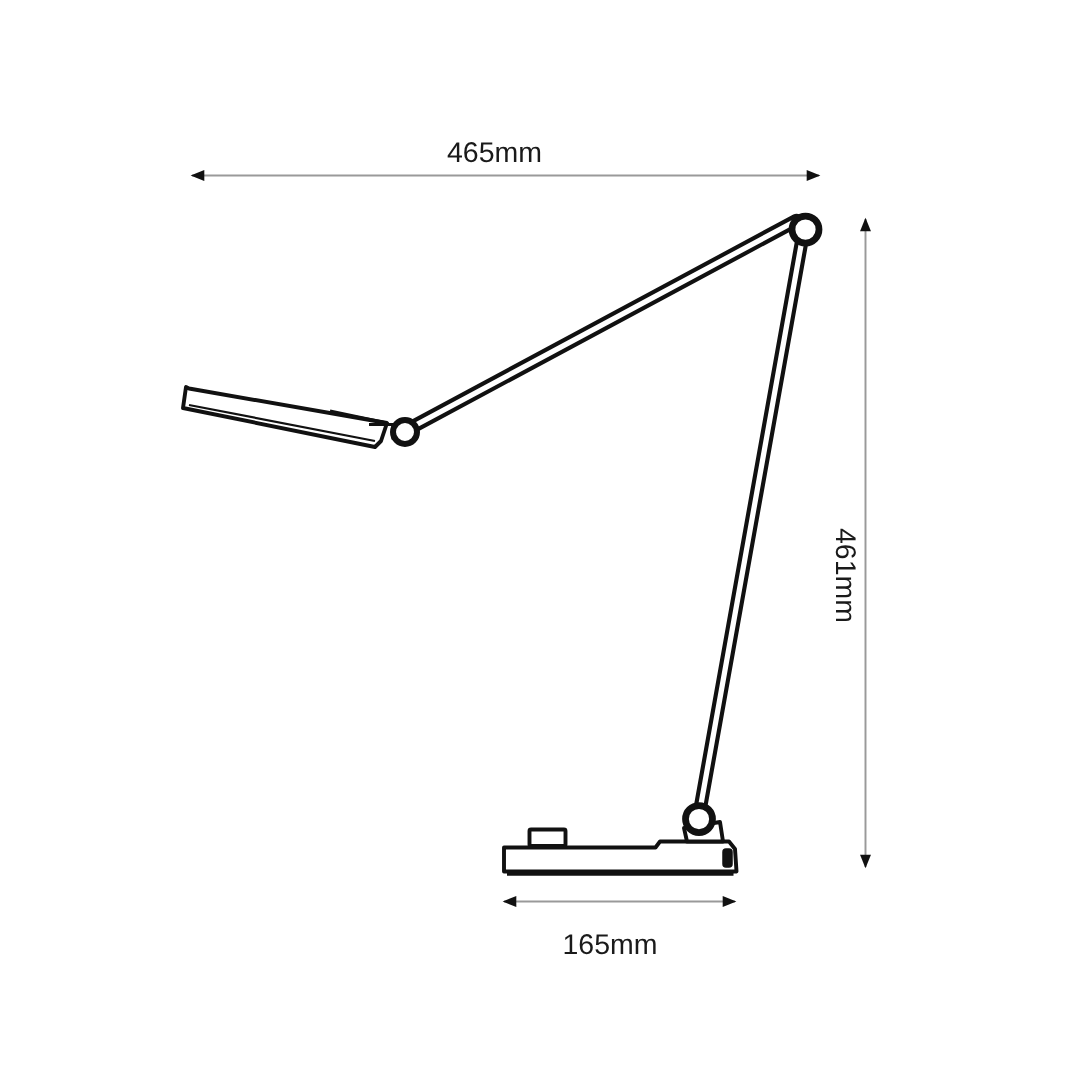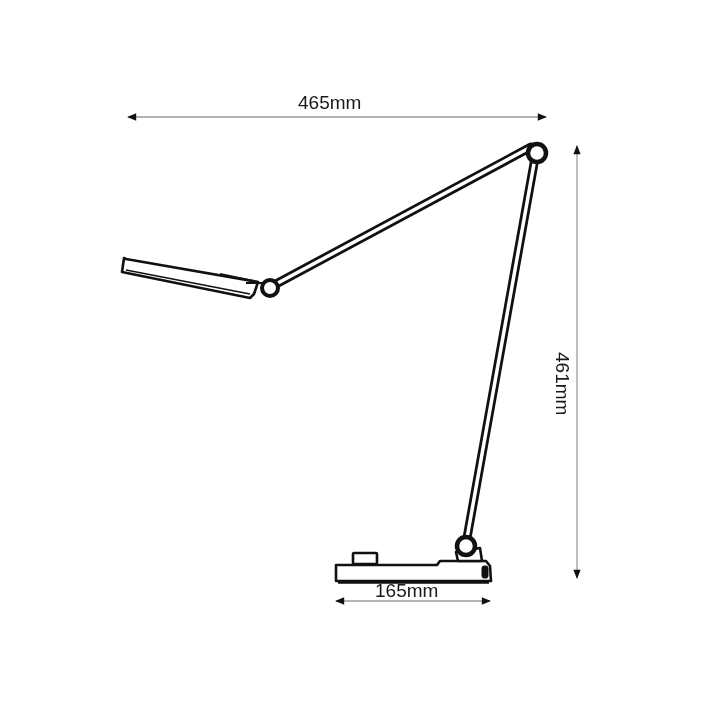--- a/index.html
+++ b/index.html
@@ -1,20 +1,20 @@
 <!DOCTYPE html>
 <html><head>
   <meta charset="utf-8">
   <style>
     html, body { margin: 0; padding: 0; background: #ffffff; }
     body { width: 720px; height: 720px; position: relative; overflow: hidden; font-family: "Liberation Sans", sans-serif; }
     svg { position: absolute; left: 0; top: 0; }
     .dim-label { position: absolute; font-family: "Liberation Sans", sans-serif; font-size: 19px; color: #1a1a1a; white-space: nowrap; }
     #lbl-width { left: 298px; top: 92px; }
-    #lbl-base { left: 375px; top: 580px; }
+    #lbl-base { left: 375px; top: 620px; }
     #lbl-height { left: 573px; top: 352px; transform: rotate(90deg); transform-origin: left top; }
   </style>
 </head>
 <body>
 
 <svg width="720" height="720" viewBox="0 0 720 720">
   <defs>
     <marker id="arrow" viewBox="0 0 10 10" refX="9" refY="5" markerWidth="10" markerHeight="7" orient="auto-start-reverse">
       <path d="M0,1 L10,5 L0,9 Z" fill="#111"></path>
     </marker>

